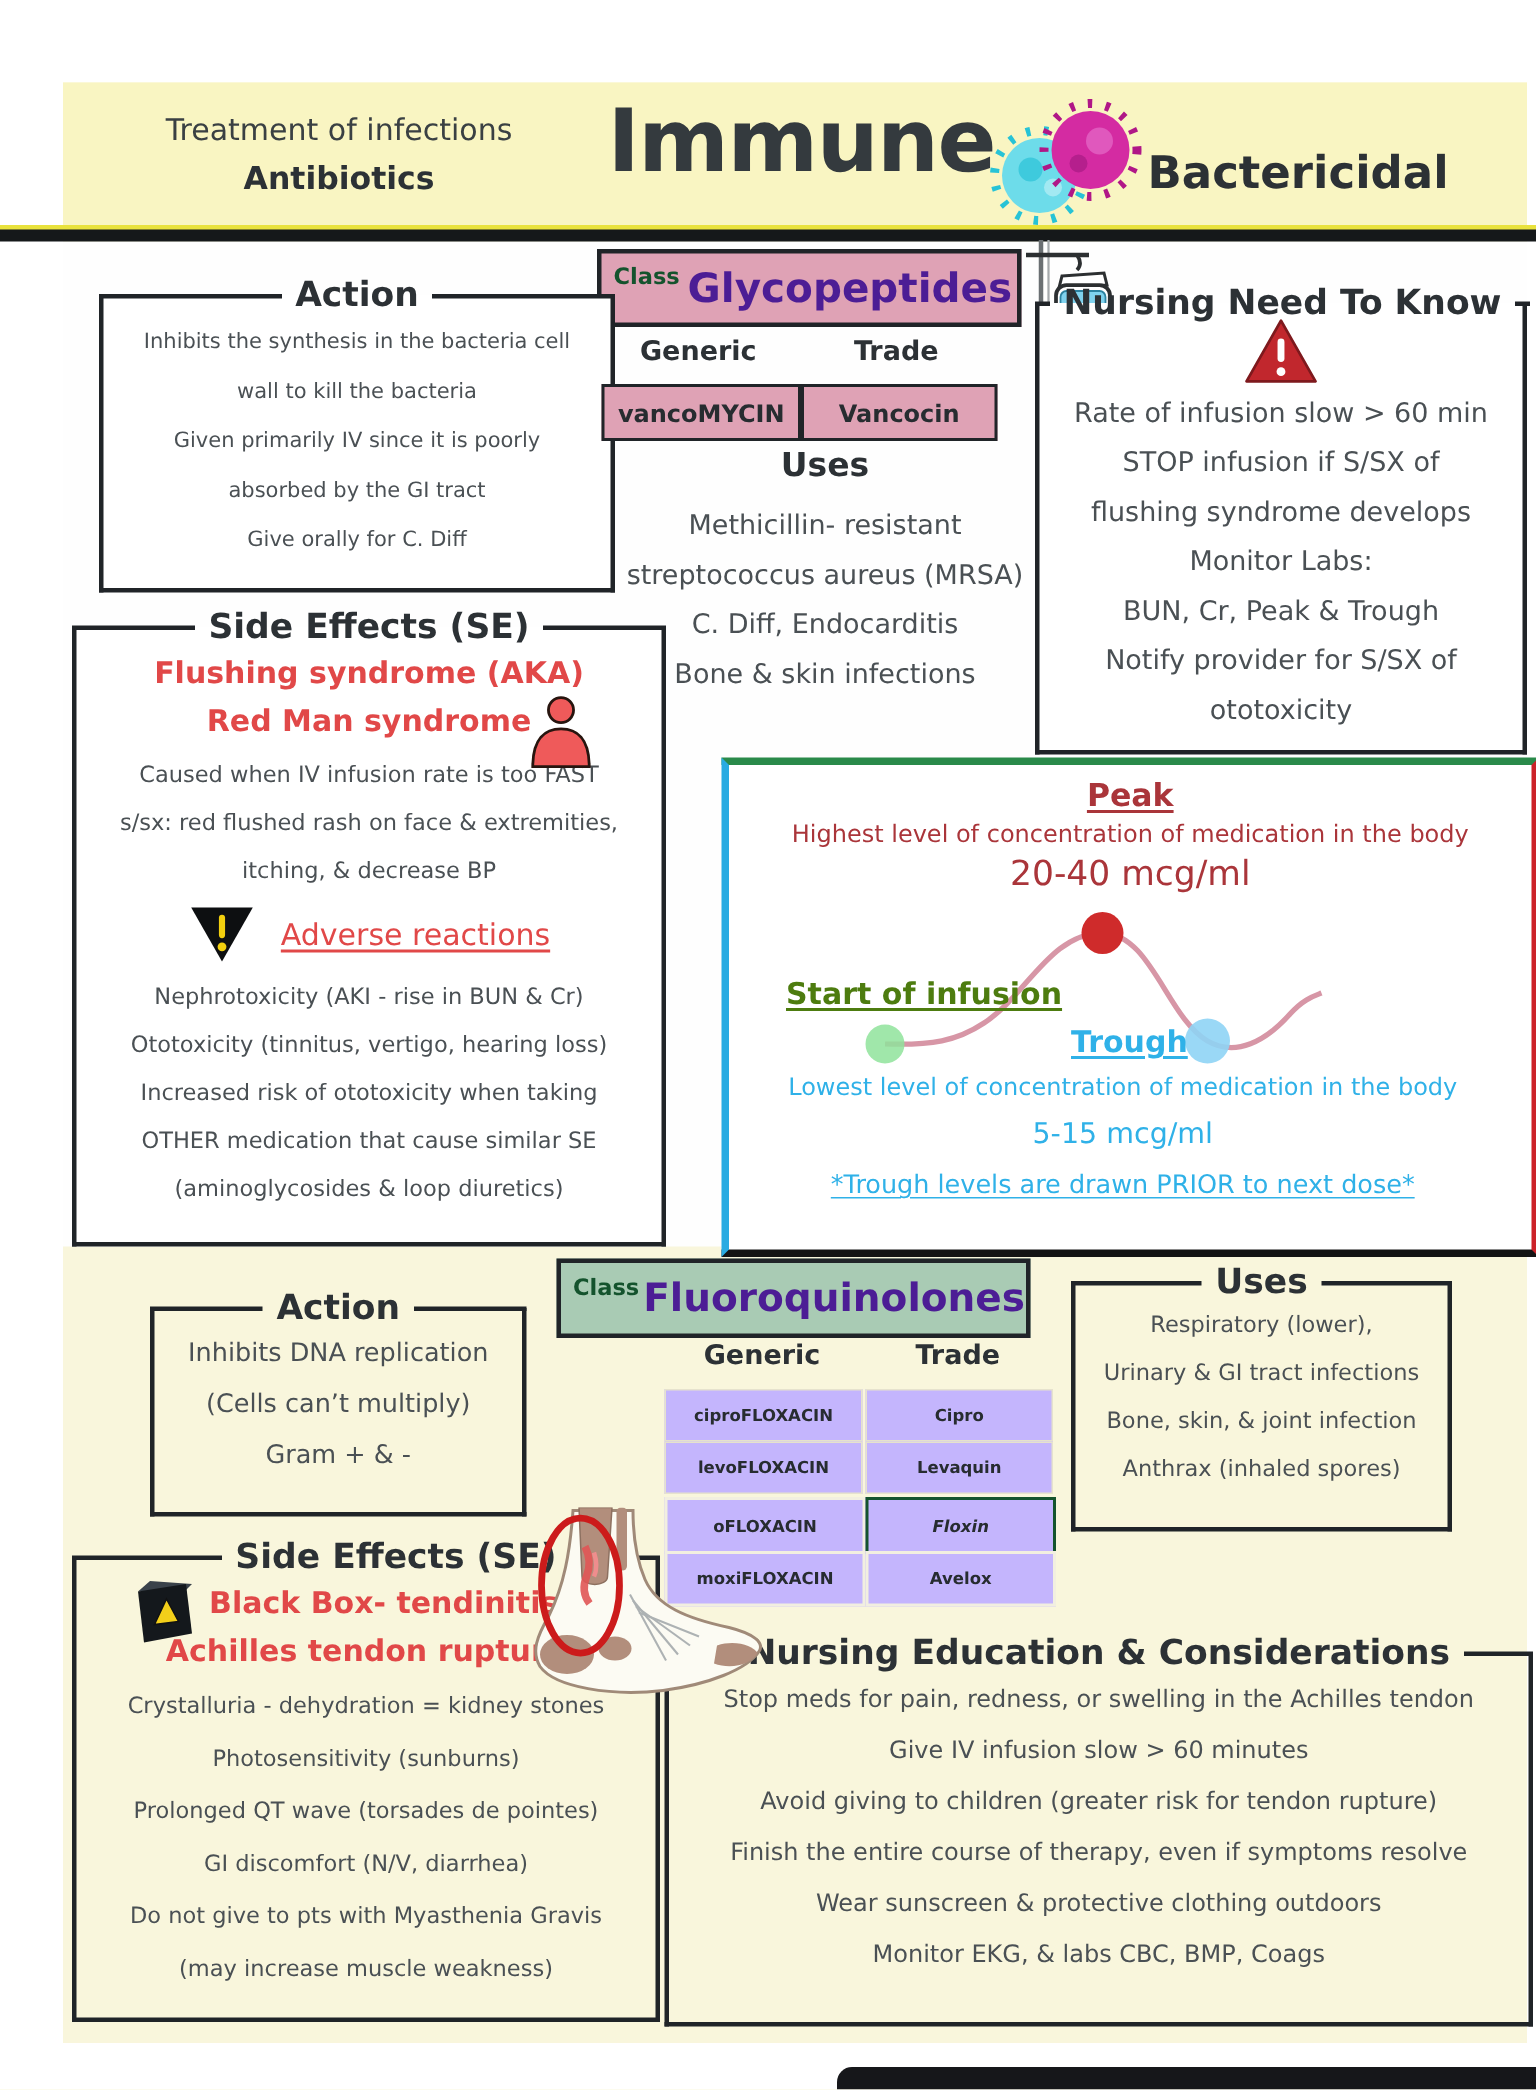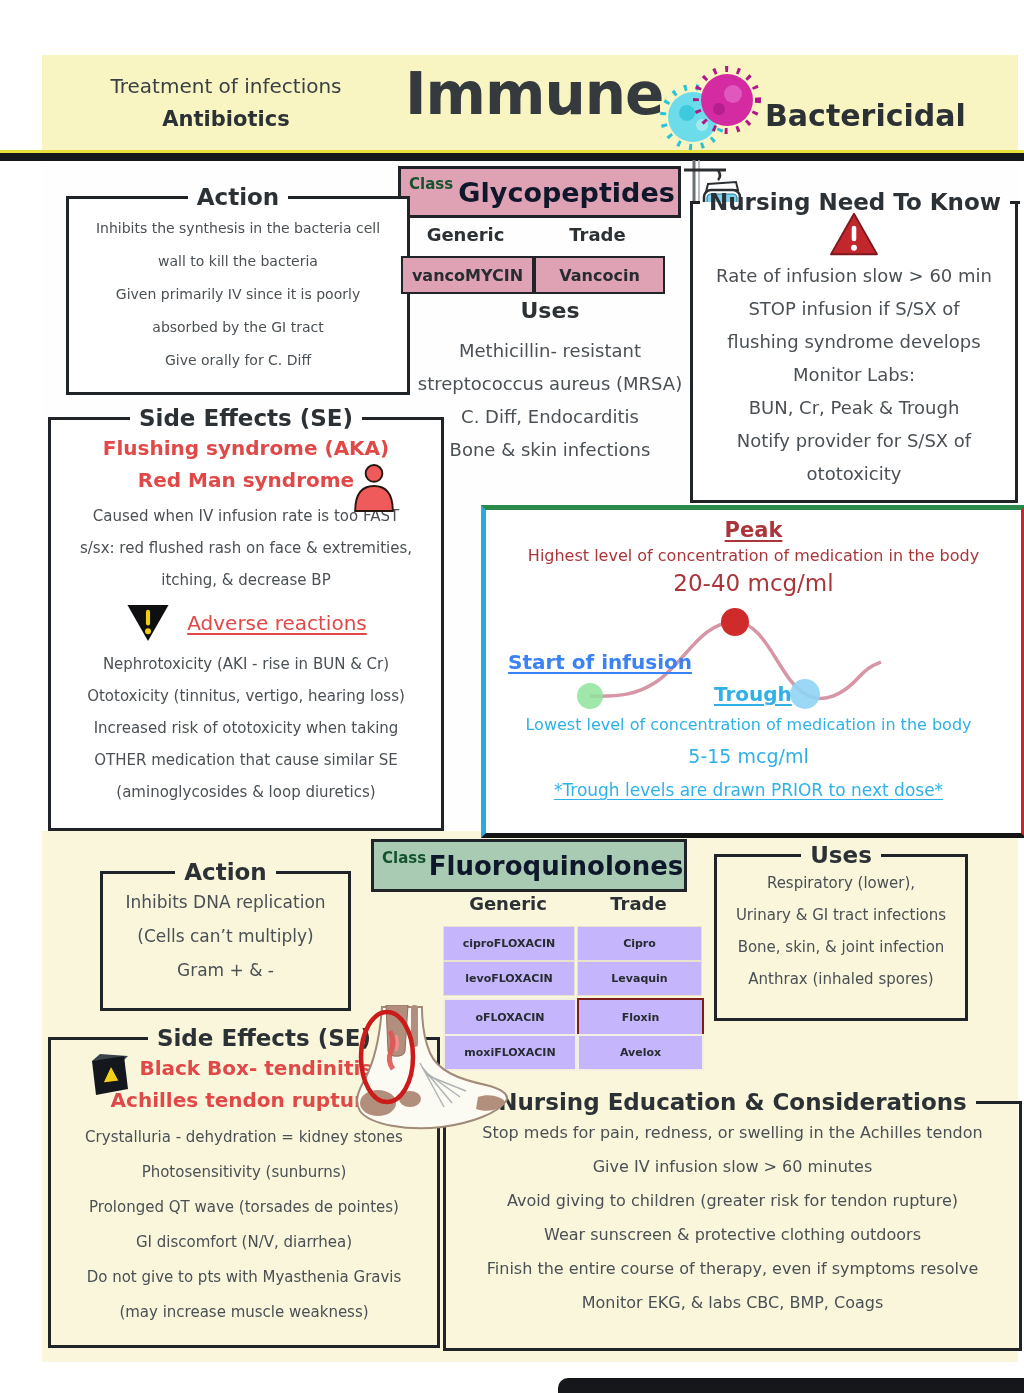--- a/index.html
+++ b/index.html
@@ -17,26 +17,26 @@
   .panel.on-cream { background:transparent; }
   .ptitle { position:absolute; left:-3px; right:-3px; top:-15px; height:30px; display:flex; align-items:center; }
   .tline  { flex:1 1 auto; height:3px; background:#202428; min-width:10px; }
   .ptitle .t { padding:0 9px; font-weight:700; font-size:23px; color:#2c3135; white-space:nowrap; }
 
   .txt { text-align:center; color:#4a5054; }
   .bold { font-weight:700; }
   .red   { color:#e14848; }
   .dkred { color:#aa353a; }
   .blue  { color:#2fb1e8; }
-  .grn   { color:#3b82f6; }
+  .grn   { color:#4d7c0f;margin-left:16px; }
   .u { text-decoration:underline; text-underline-offset:3px; }
 
   .class-hdr { display:flex; align-items:center; border:3px solid #202428; }
   .class-hdr .cl { font-size:15px; font-weight:700; color:#14532d; padding:2px 2px 18px 8px; }
-  .class-hdr .cn { flex:1; text-align:center; font-weight:700; color:#0f172a; }
+  .class-hdr .cn { flex:1; text-align:center; font-weight:700; color:#4c1d95; }
 
   .pill { position:absolute; display:flex; align-items:center; justify-content:center; font-weight:700; color:#272c30; }
   .pill.pink  { background:#dfa2b5; border:2px solid #202428; font-size:16px; }
   .pill.green { background:#c4b5fd; border:1px solid #e6e2cd; font-size:11px; }
   .colhdr { position:absolute; text-align:center; font-weight:700; font-size:18px; color:#2c3135; }
 
   .s14 { font-size:14px;  line-height:33px; }
   .s15 { font-size:15px;  line-height:32px; }
   .s15b{ font-size:15px;  line-height:35px; }
   .s16 { font-size:16px;  line-height:34px; }
@@ -213,21 +213,21 @@
 </section>
 
 <div class="colhdr" style="left:443px; top:893px; width:130px;">Generic</div>
 <div class="colhdr" style="left:577px; top:893px; width:123px;">Trade</div>
 
 <div class="pill green" style="left:443px; top:926px; width:130px; height:33px;">ciproFLOXACIN</div>
 <div class="pill green" style="left:577px; top:926px; width:123px; height:33px;">Cipro</div>
 <div class="pill green" style="left:443px; top:961px; width:130px; height:33px;">levoFLOXACIN</div>
 <div class="pill green" style="left:577px; top:961px; width:123px; height:33px;">Levaquin</div>
 <div class="pill green" style="left:443px; top:998px; width:130px; height:34px; border:2px solid #f2efe0;">oFLOXACIN</div>
-<div class="pill green" style="left:577px; top:998px; width:123px; height:34px; border:2px solid #7f1d1d;">Floxin</div>
+<div class="pill green" style="left:577px; top:998px; width:123px; height:34px; border:2px solid #14532d;font-style:italic;">Floxin</div>
 <div class="pill green" style="left:443px; top:1034px; width:130px; height:33px; border:2px solid #f2efe0;">moxiFLOXACIN</div>
 <div class="pill green" style="left:577px; top:1034px; width:123px; height:33px; border:2px solid #f2efe0;">Avelox</div>
 
 <section class="panel on-cream" style="left:714px; top:855px; width:248px; height:163px;">
   <div class="ptitle">
       <span class="tline"></span>
       <span class="t">Uses</span>
       <span class="tline"></span>
     </div>
   <div class="txt s15" style="padding-top:12px;">
@@ -282,19 +282,19 @@
 <section class="panel on-cream" style="left:443px; top:1102px; width:573px; height:246px;">
   <div class="ptitle">
       <span class="tline"></span>
       <span class="t">Nursing Education &amp; Considerations</span>
       <span class="tline"></span>
     </div>
   <div class="txt s16" style="padding-top:14px;">
     <div>Stop meds for pain, redness, or swelling in the Achilles tendon</div>
     <div>Give IV infusion slow &gt; 60 minutes</div>
     <div>Avoid giving to children (greater risk for tendon rupture)</div>
+    <div>Finish the entire course of therapy, even if symptoms resolve</div>
     <div>Wear sunscreen &amp; protective clothing outdoors</div>
-    <div>Finish the entire course of therapy, even if symptoms resolve</div>
     <div>Monitor EKG, &amp; labs CBC, BMP, Coags</div>
   </div>
 </section>
 
 <div class="abs bottom-bar"></div>
 
 </body></html>

